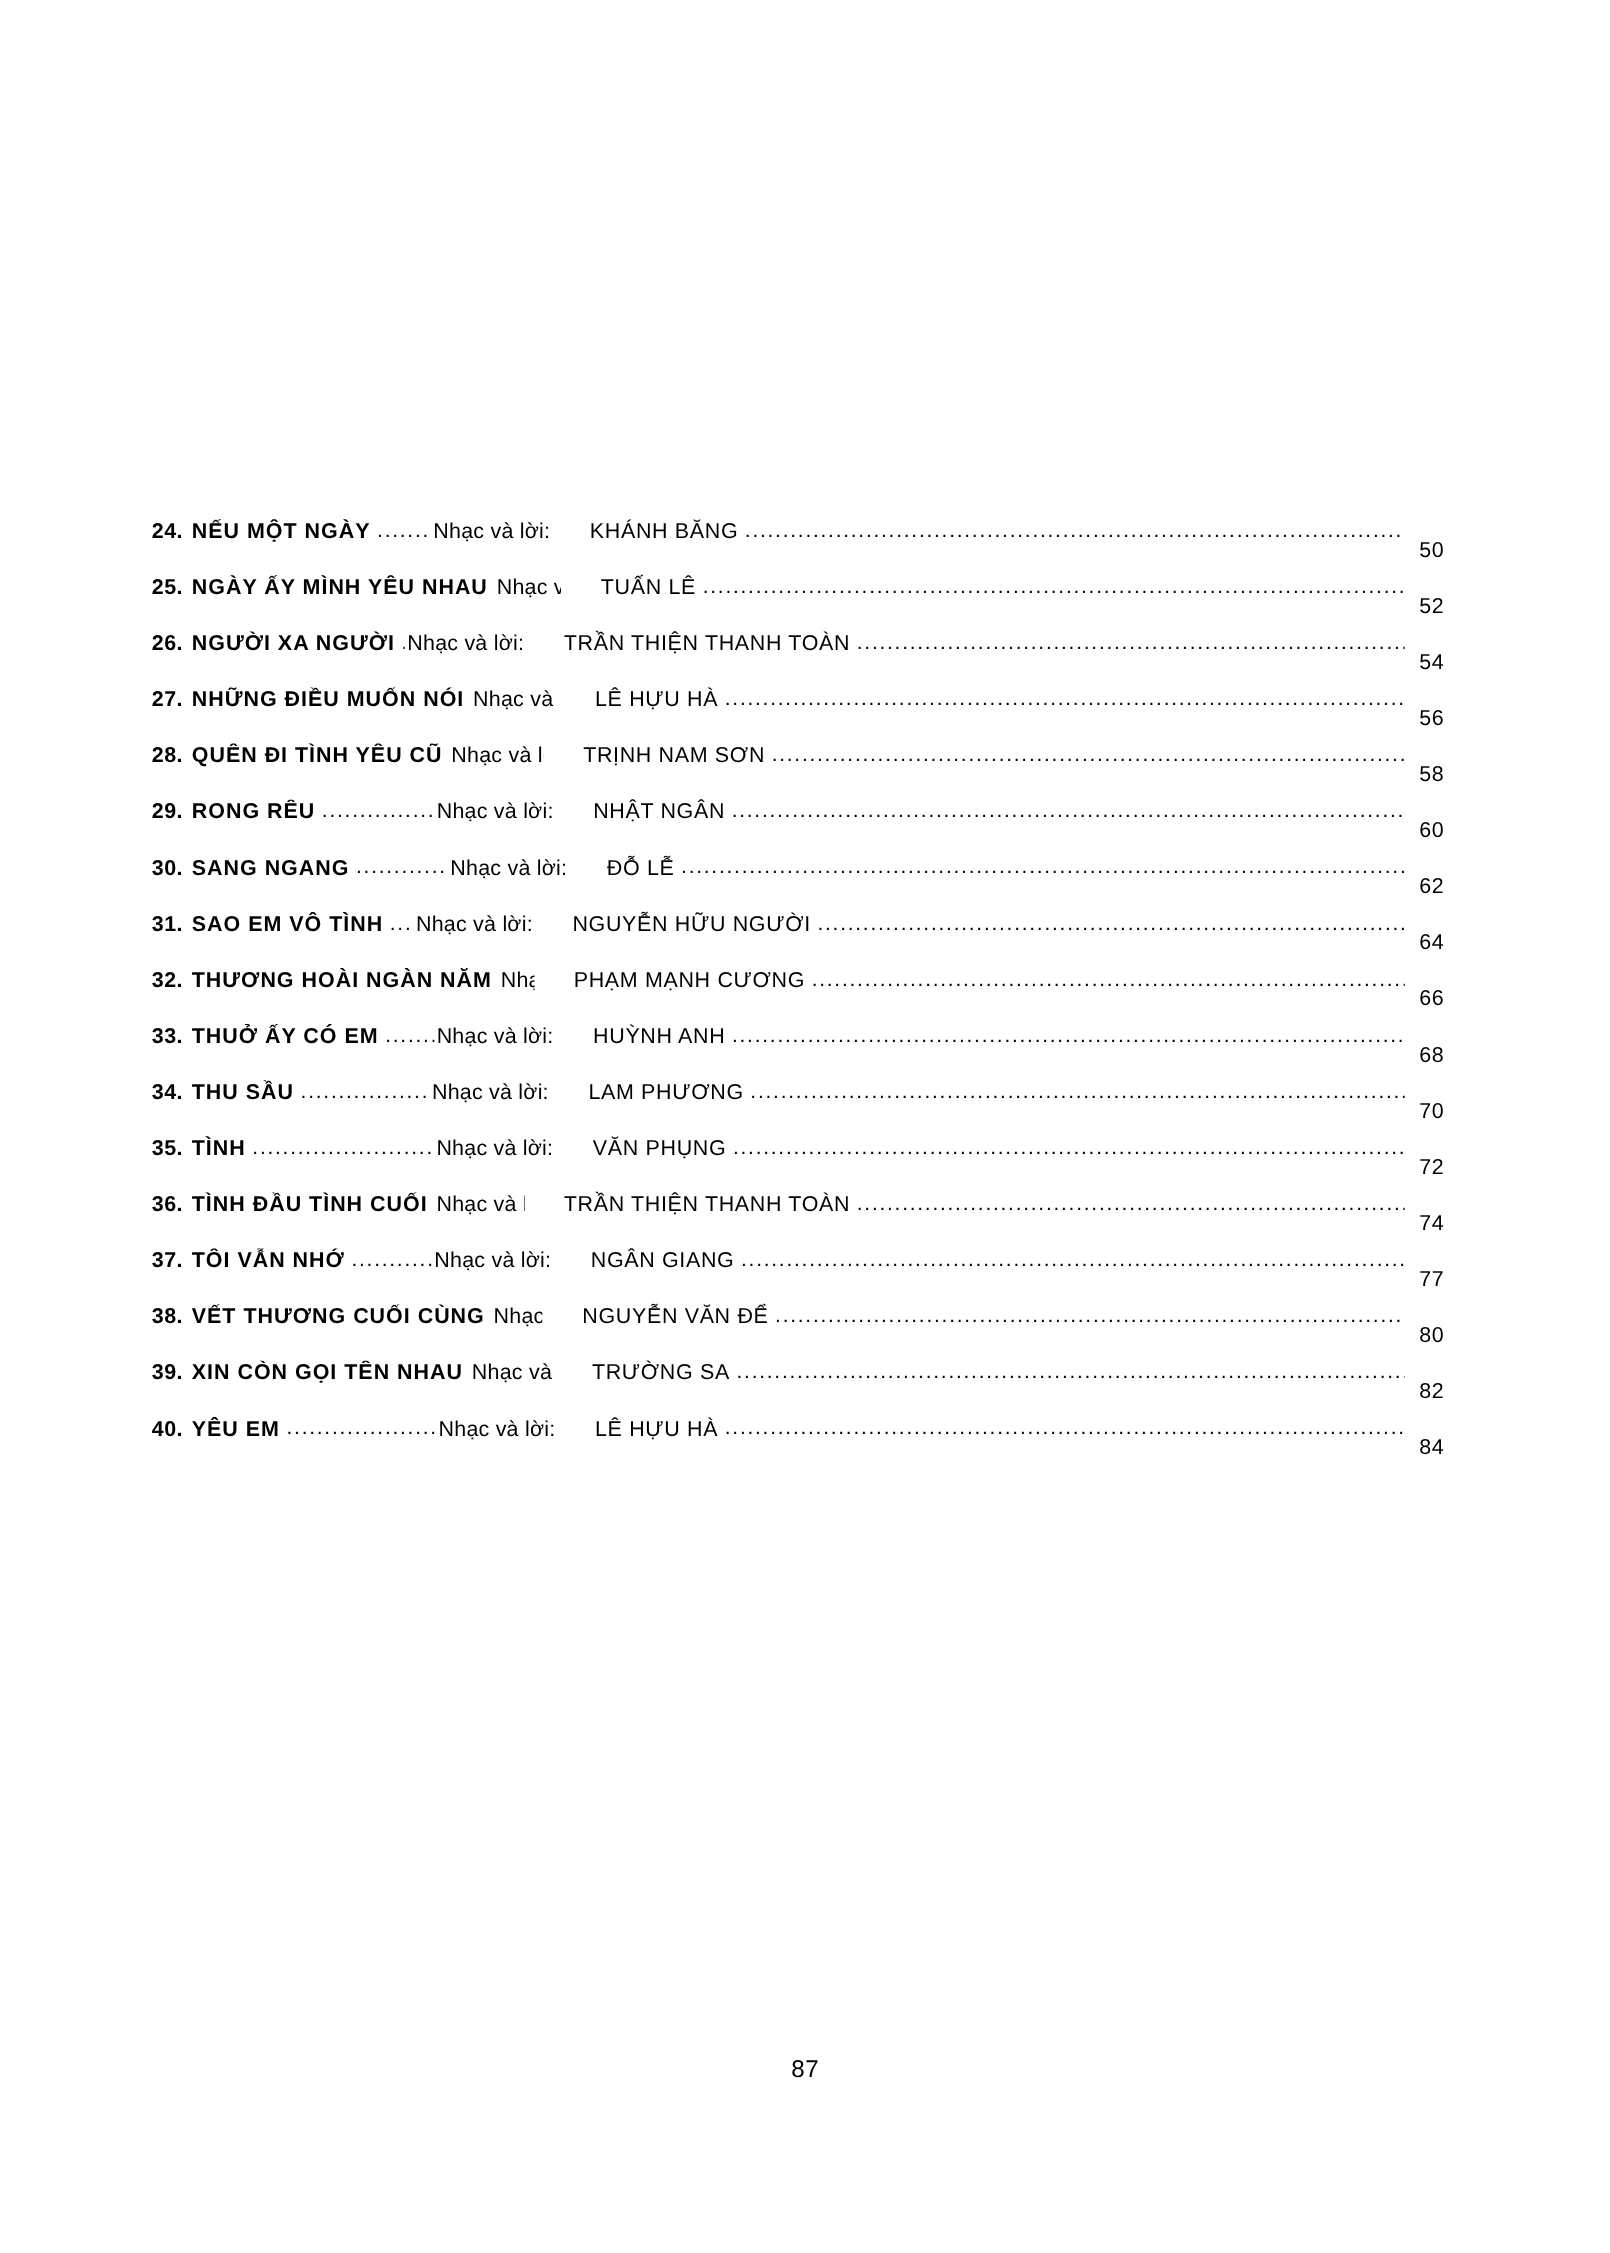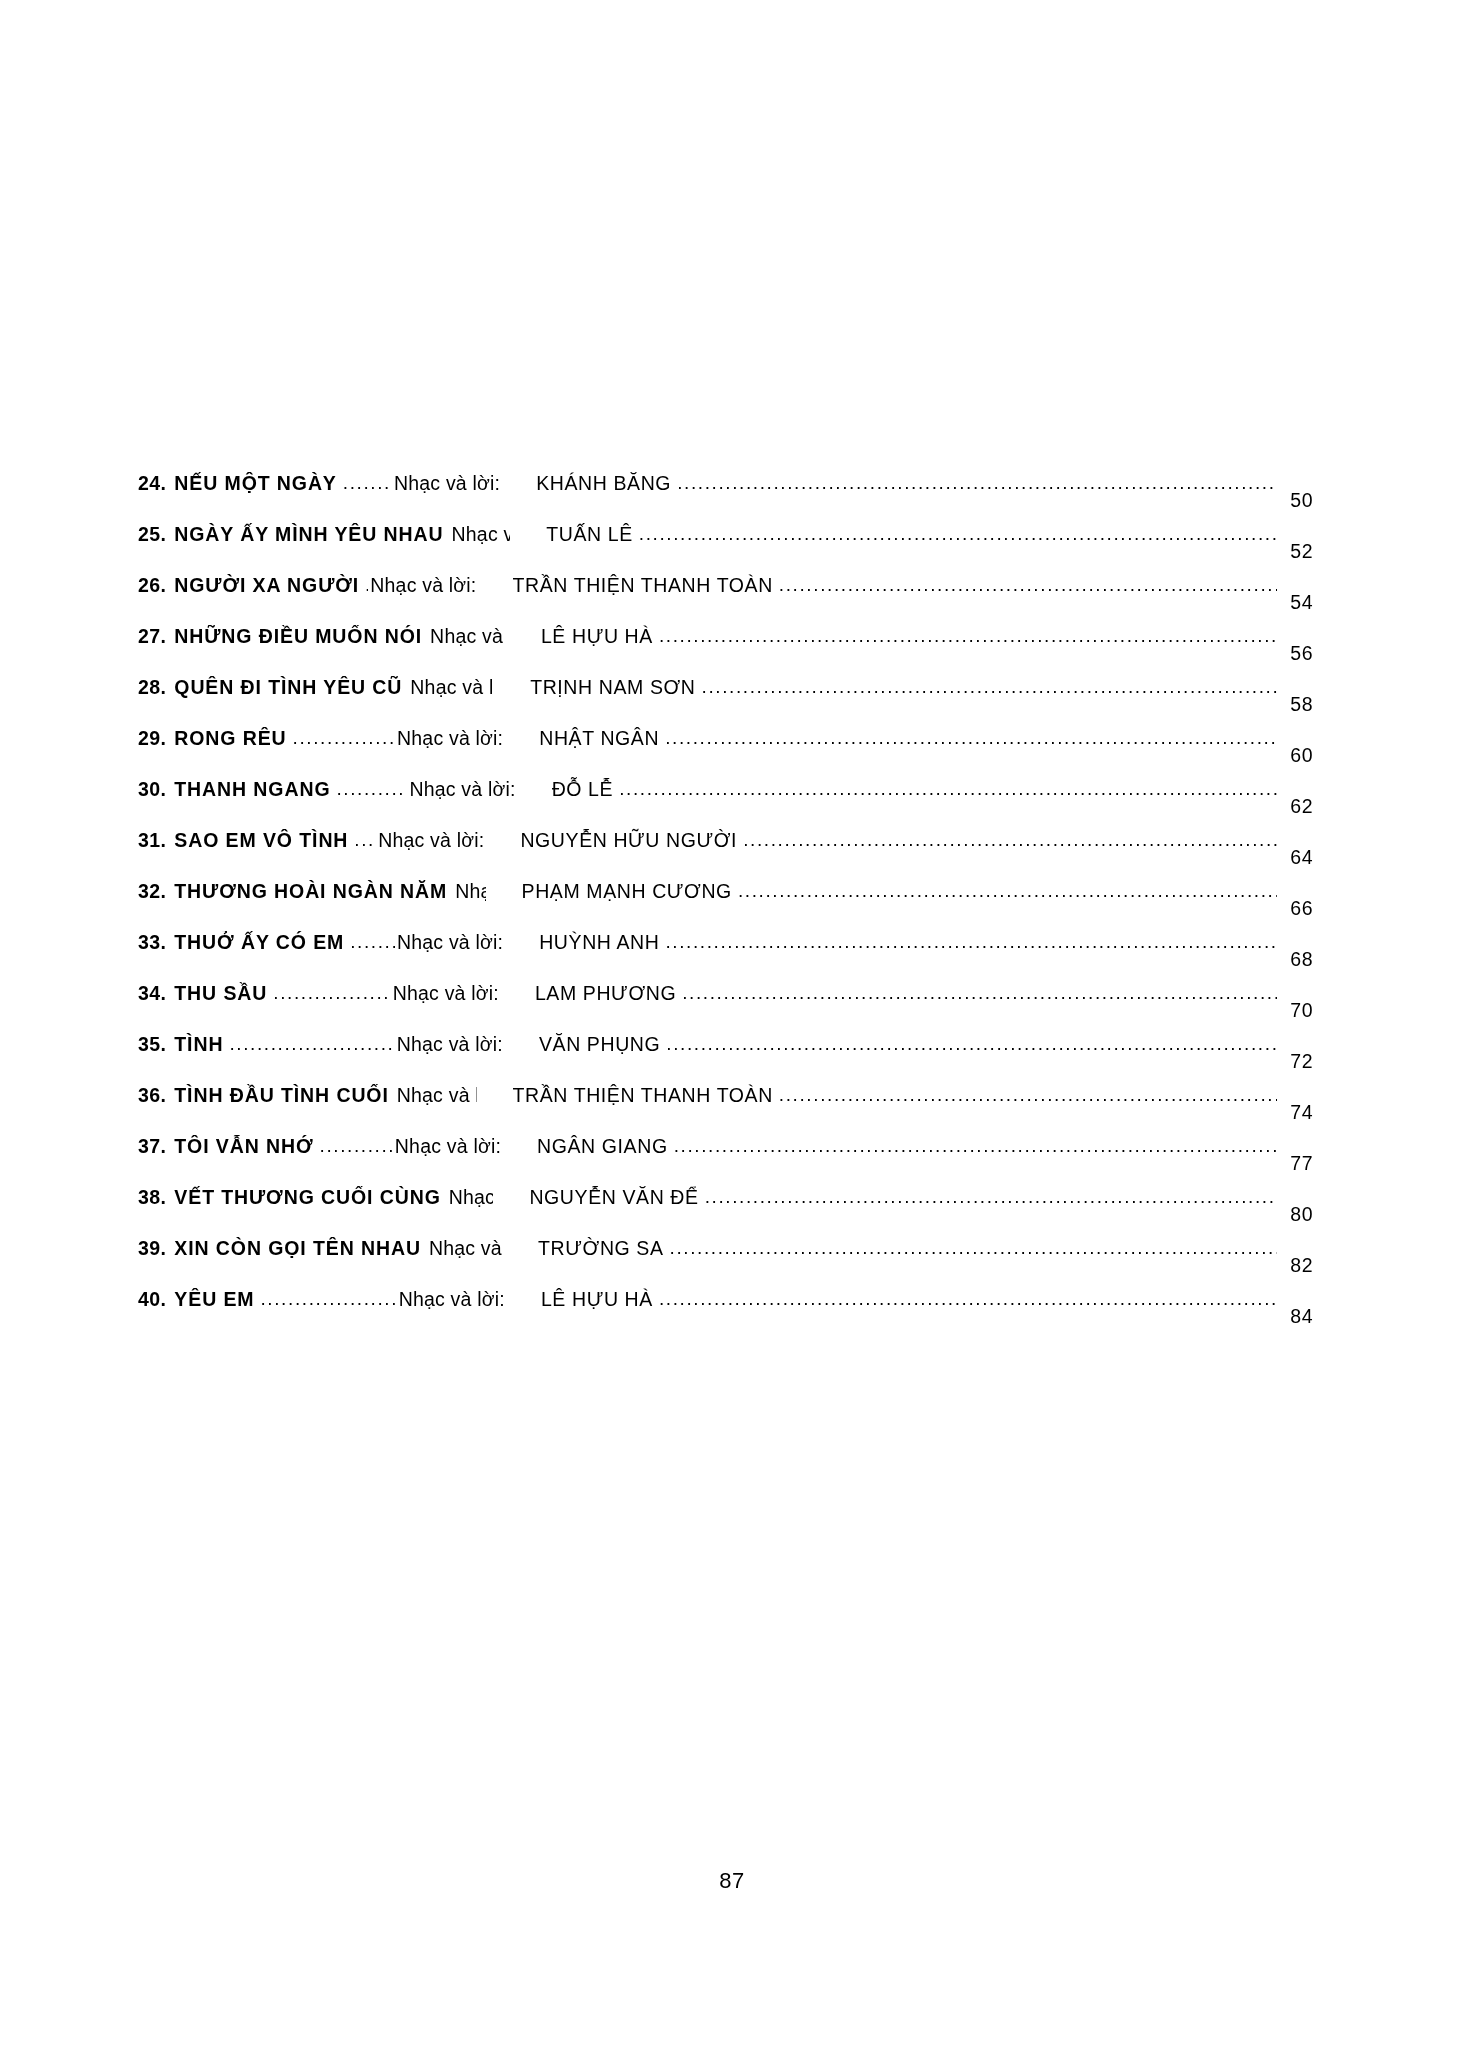--- a/index.html
+++ b/index.html
@@ -186,21 +186,21 @@
       <span class="col-author">
         <span class="author">NHẬT NGÂN</span>
         <span class="leader"></span>
         <span class="pageno">60</span>
       </span>
     </div>
 
     <div class="toc-row">
       <span class="col-title">
         <span class="num">30.</span>
-        <span class="title">THANH NGANG</span>
+        <span class="title">SANG NGANG</span>
         <span class="leader"></span>
         <span class="credit-label">Nhạc và lời:</span>
       </span>
       <span class="col-author">
         <span class="author">ĐỖ LỄ</span>
         <span class="leader"></span>
         <span class="pageno">62</span>
       </span>
     </div>
 

